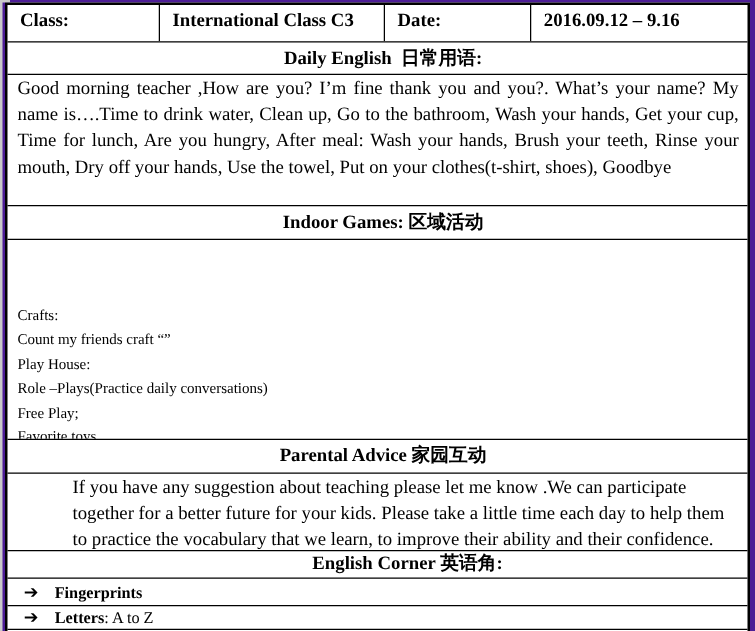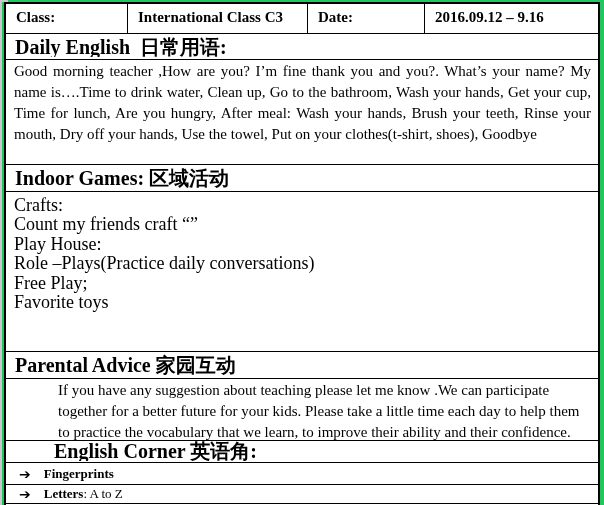--- a/index.html
+++ b/index.html
@@ -1,19 +1,19 @@
 <!DOCTYPE html>
 <html><head>
 <meta charset="utf-8">
 <style>
   html,body{margin:0;padding:0;background:#fff;}
   .page{
     position:relative;
     width:604px;height:505px;
-    background:#22c55e;
+    background:#4c1d95;
     overflow:hidden;
     font-family:"Liberation Serif","DejaVu Serif",serif;
     color:#000;
   }
   .page-edge-v{position:absolute;left:0;top:0;width:2px;height:100%;background:#c9c9c9;}
   .page-edge-h{position:absolute;left:0;top:0;width:8px;height:2px;background:#c9c9c9;}
   .doc-table{
     position:absolute;left:4px;top:2px;
     width:596px;
     border:2px solid #000;
@@ -36,32 +36,32 @@
   .r-partial{height:8px;display:flex;align-items:flex-start;}
   
   .hcell{box-sizing:border-box;padding:5px 6px 0 10px;font-weight:bold;font-size:15px;white-space:nowrap;overflow:hidden;}
   .hcell + .hcell{border-left:1px solid #000;}
   .c1{width:121px;}
   .c2{width:180px;}
   .c3{width:117px;}
   .c4{flex:1;}
   
   .sec-title{
-    font-weight:bold;font-size:20px;line-height:20px;
-    padding:3px 0 0 9px;white-space:pre-wrap;overflow:hidden;
+    font-weight:bold;font-size:15px;line-height:20px;
+    padding:3px 0 0 9px;white-space:pre-wrap;overflow:hidden;text-align:center;
   }
   .r-corner-title .sec-title{padding-top:1px;line-height:19px;padding-left:48px;}
   
   .para{
     font-size:15px;line-height:21px;
     padding:1px 7px 0 8px;
   }
   .para-justify{text-align:justify;}
   
-  .ilist{padding:4px 0 0 8px;font-size:18px;}
+  .ilist{padding:4px 0 0 8px;font-size:12px;margin-top:47px;}
   .ilist .li{line-height:19.4px;white-space:nowrap;overflow:hidden;}
   
   .bullet-row{padding-left:13px;font-size:13px;}
   .arrow{font-size:14px;line-height:1;margin-right:13px;font-family:"DejaVu Sans",sans-serif;}
   .b-bold{font-weight:bold;}
   .b-rest{font-weight:normal;}
 </style>
 </head>
 <body>
 

